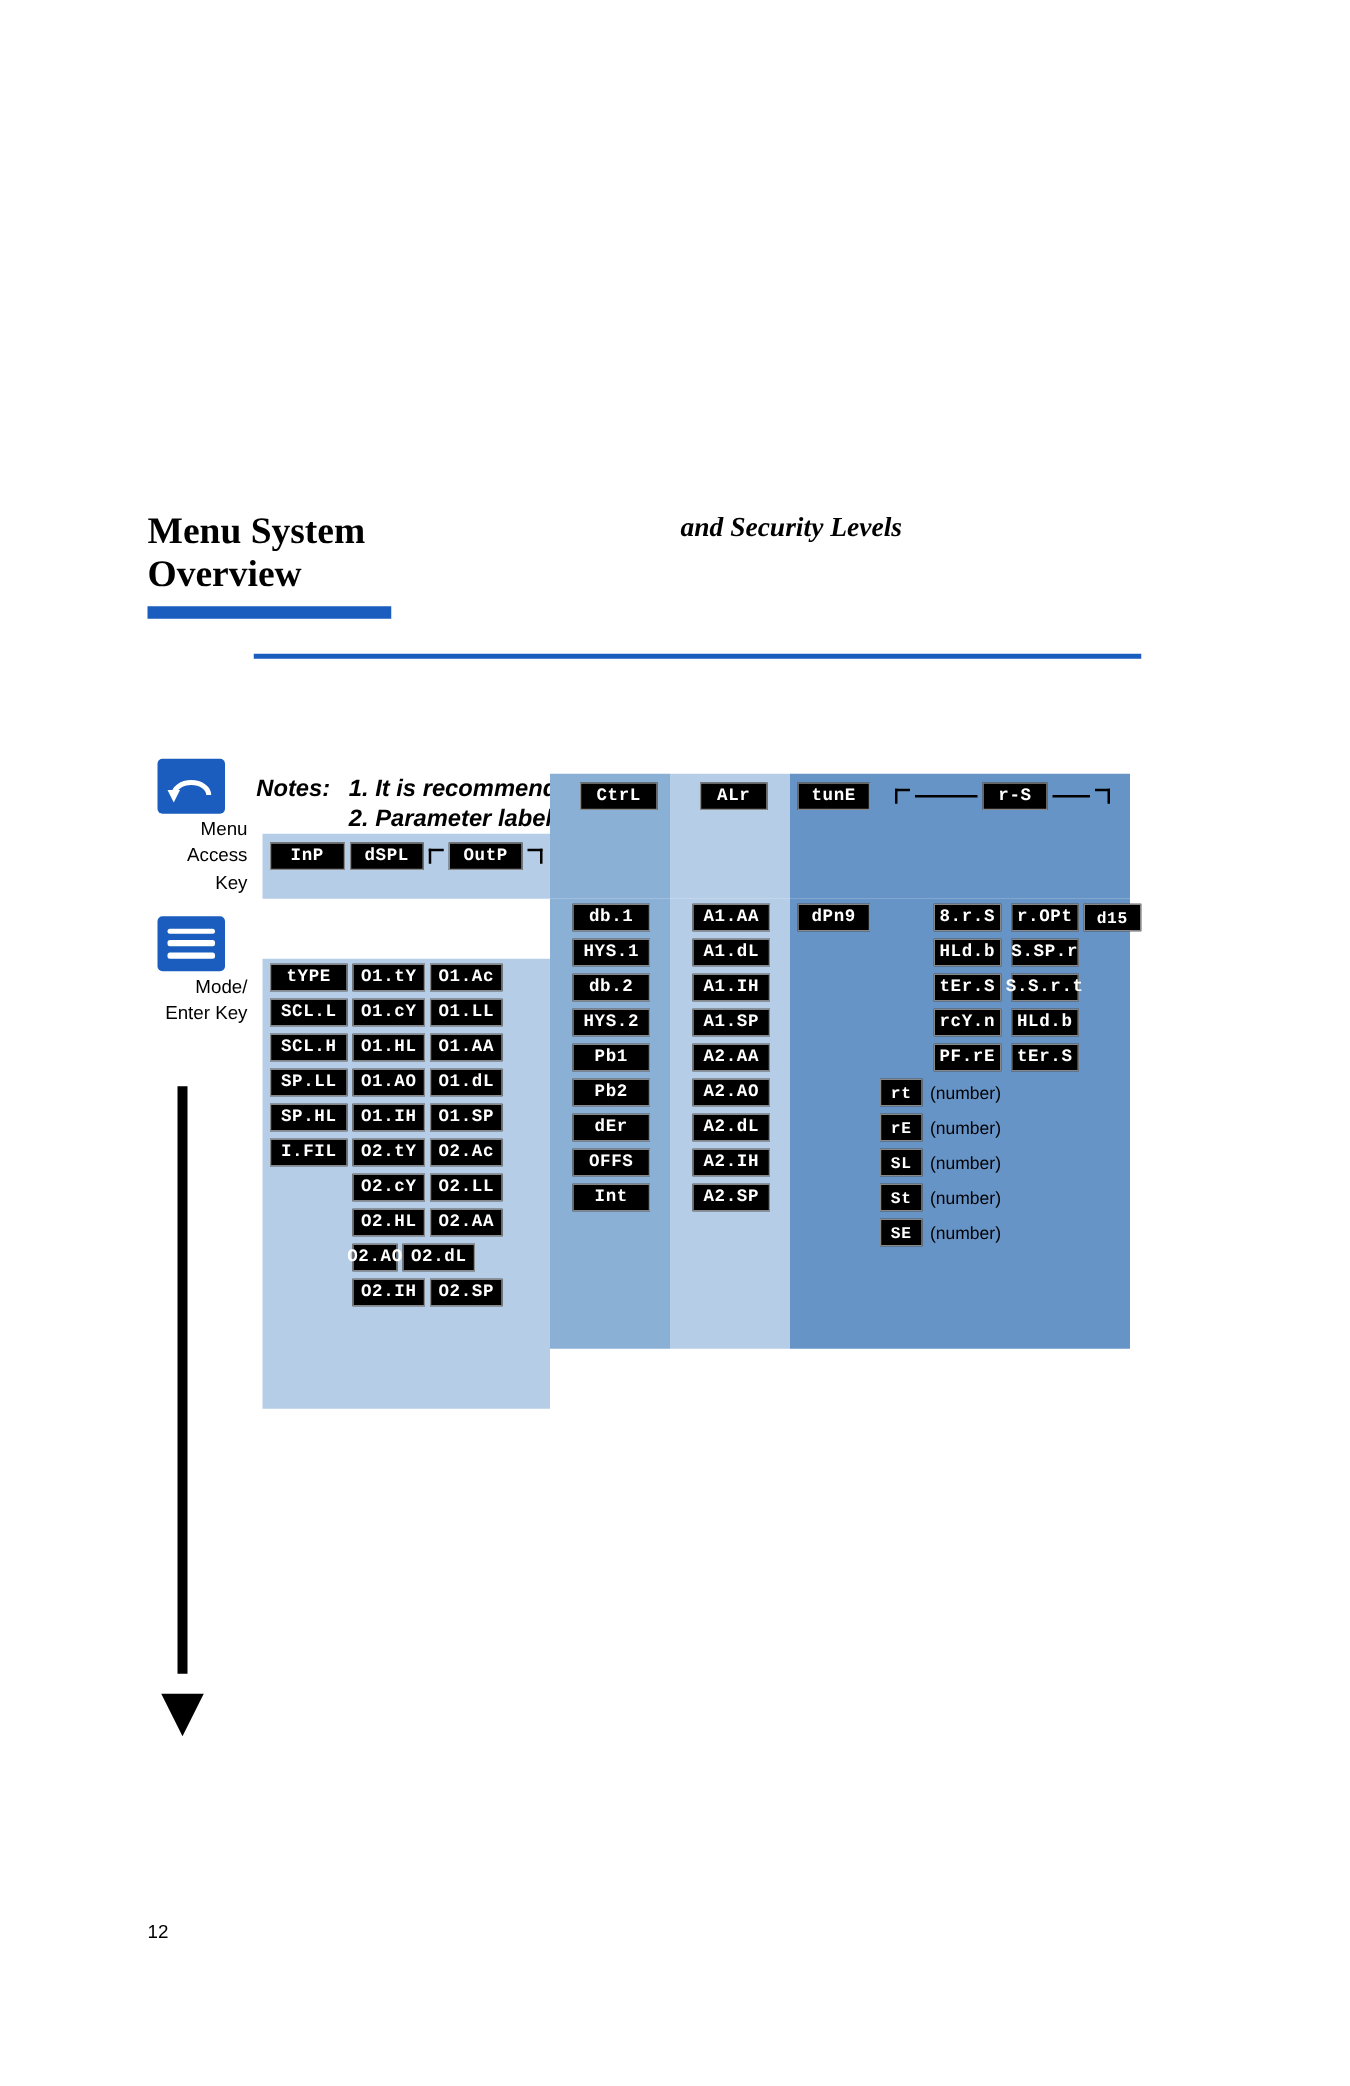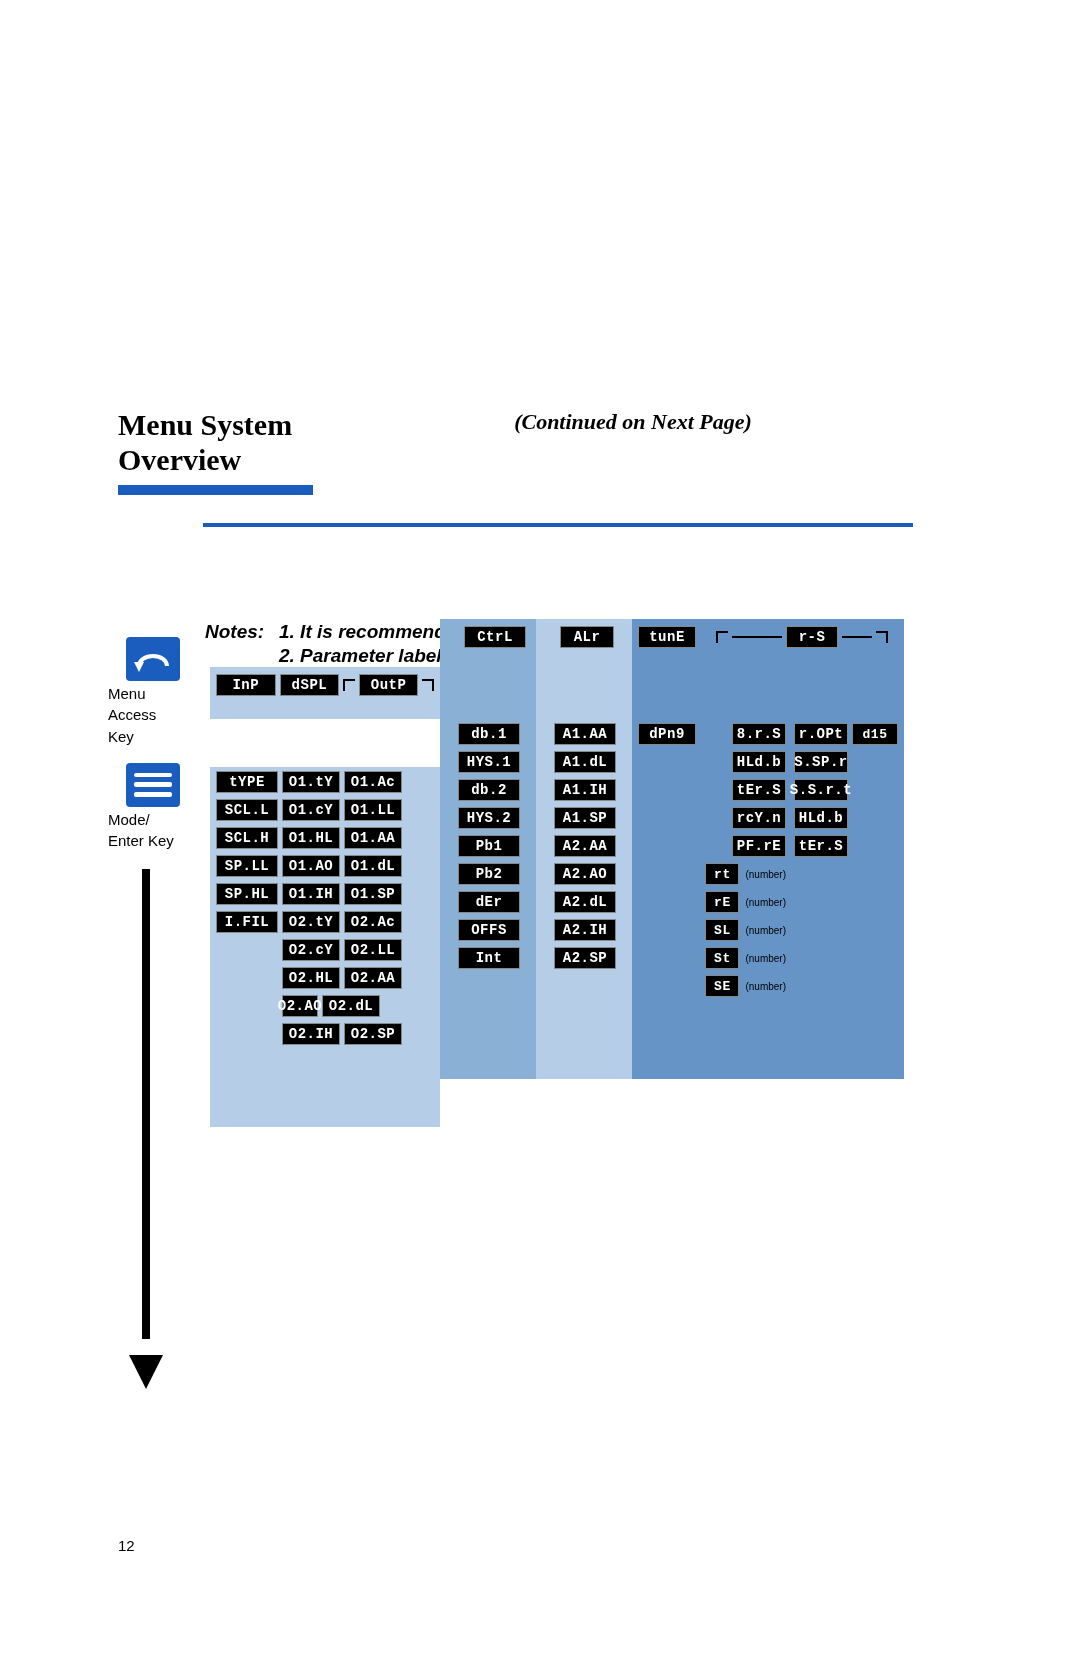--- a/index.html
+++ b/index.html
@@ -62,23 +62,22 @@
     font-size: 19px;
     line-height: 1.18;
   }
   .notes-block td { vertical-align: top; padding: 0 6px 0 0; }
 
   .key-col {
     position: absolute;
     left: -10px;
     top: -12px;
     width: 90px;
-    text-align: left;
+    text-align: right;
     font-family: Arial, Helvetica, sans-serif;
-    margin-top: 30px;
   }
   .key-box {
     width: 54px;
     height: 44px;
     background: #1b5dbf;
     border-radius: 4px;
     margin: 0 auto;
     display: flex;
     align-items: center;
     justify-content: center;
@@ -184,21 +183,21 @@
     flex-direction: column;
     gap: 6px;
   }
   .vcol .lcd, .vcol .lcd-m, .vcol .lcd-sm { width: 62px; }
 
   .pair-col { display: flex; flex-direction: column; gap: 6px; }
   .pair-col .row2 { display: flex; gap: 4px; }
 
   .suffix {
     font-family: Arial, Helvetica, sans-serif;
-    font-size: 10px;
+    font-size: 14px;
     margin-left: 6px;
     align-self: center;
     color: #000;
   }
 
   .block-row { display: flex; width: 700px; }
 
   .page-num {
     position: absolute;
     left: 118px;
@@ -211,21 +210,21 @@
 <body>
 
 <div class="page">
   <div class="title-row">
     <div class="section-title-wrap">
       <div class="section-title">Menu System</div>
       <div class="section-title">Overview</div>
       <div class="blue-rule"></div>
     </div>
     <div class="fig-title-wrap">
-      <div class="fig-title">(Continued on Next Page)</div>
+      <div class="fig-title">and Security Levels</div>
     </div>
   </div>
 
   <div class="hr-full"></div>
 
   <div class="below">
 
     <div class="key-col">
       <div class="key-box rotate-icon">
         <svg viewBox="0 0 40 30">

